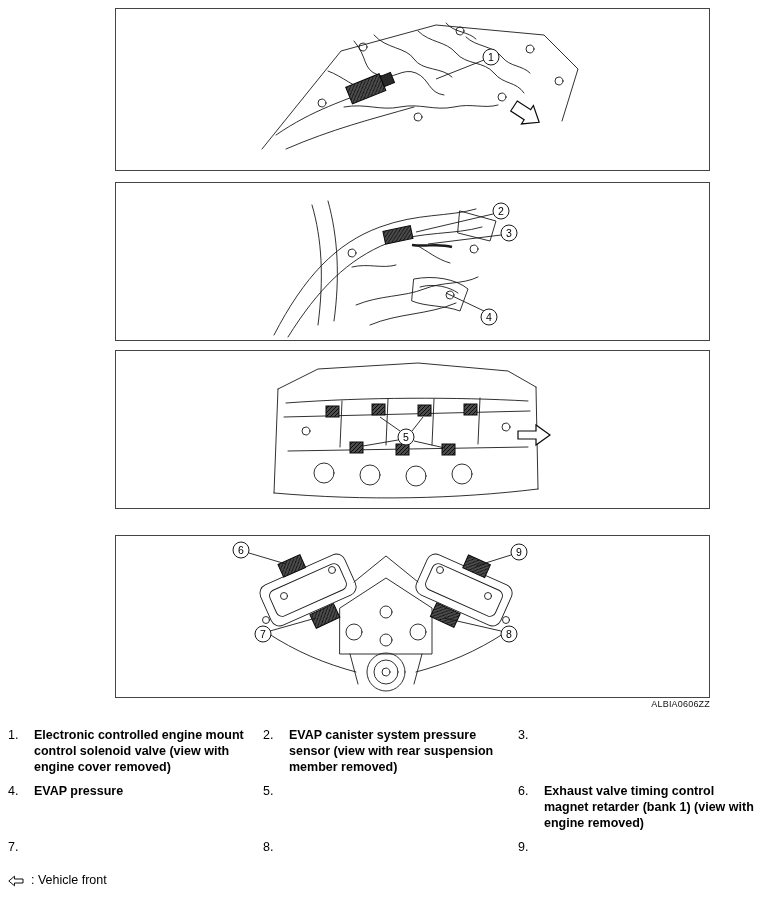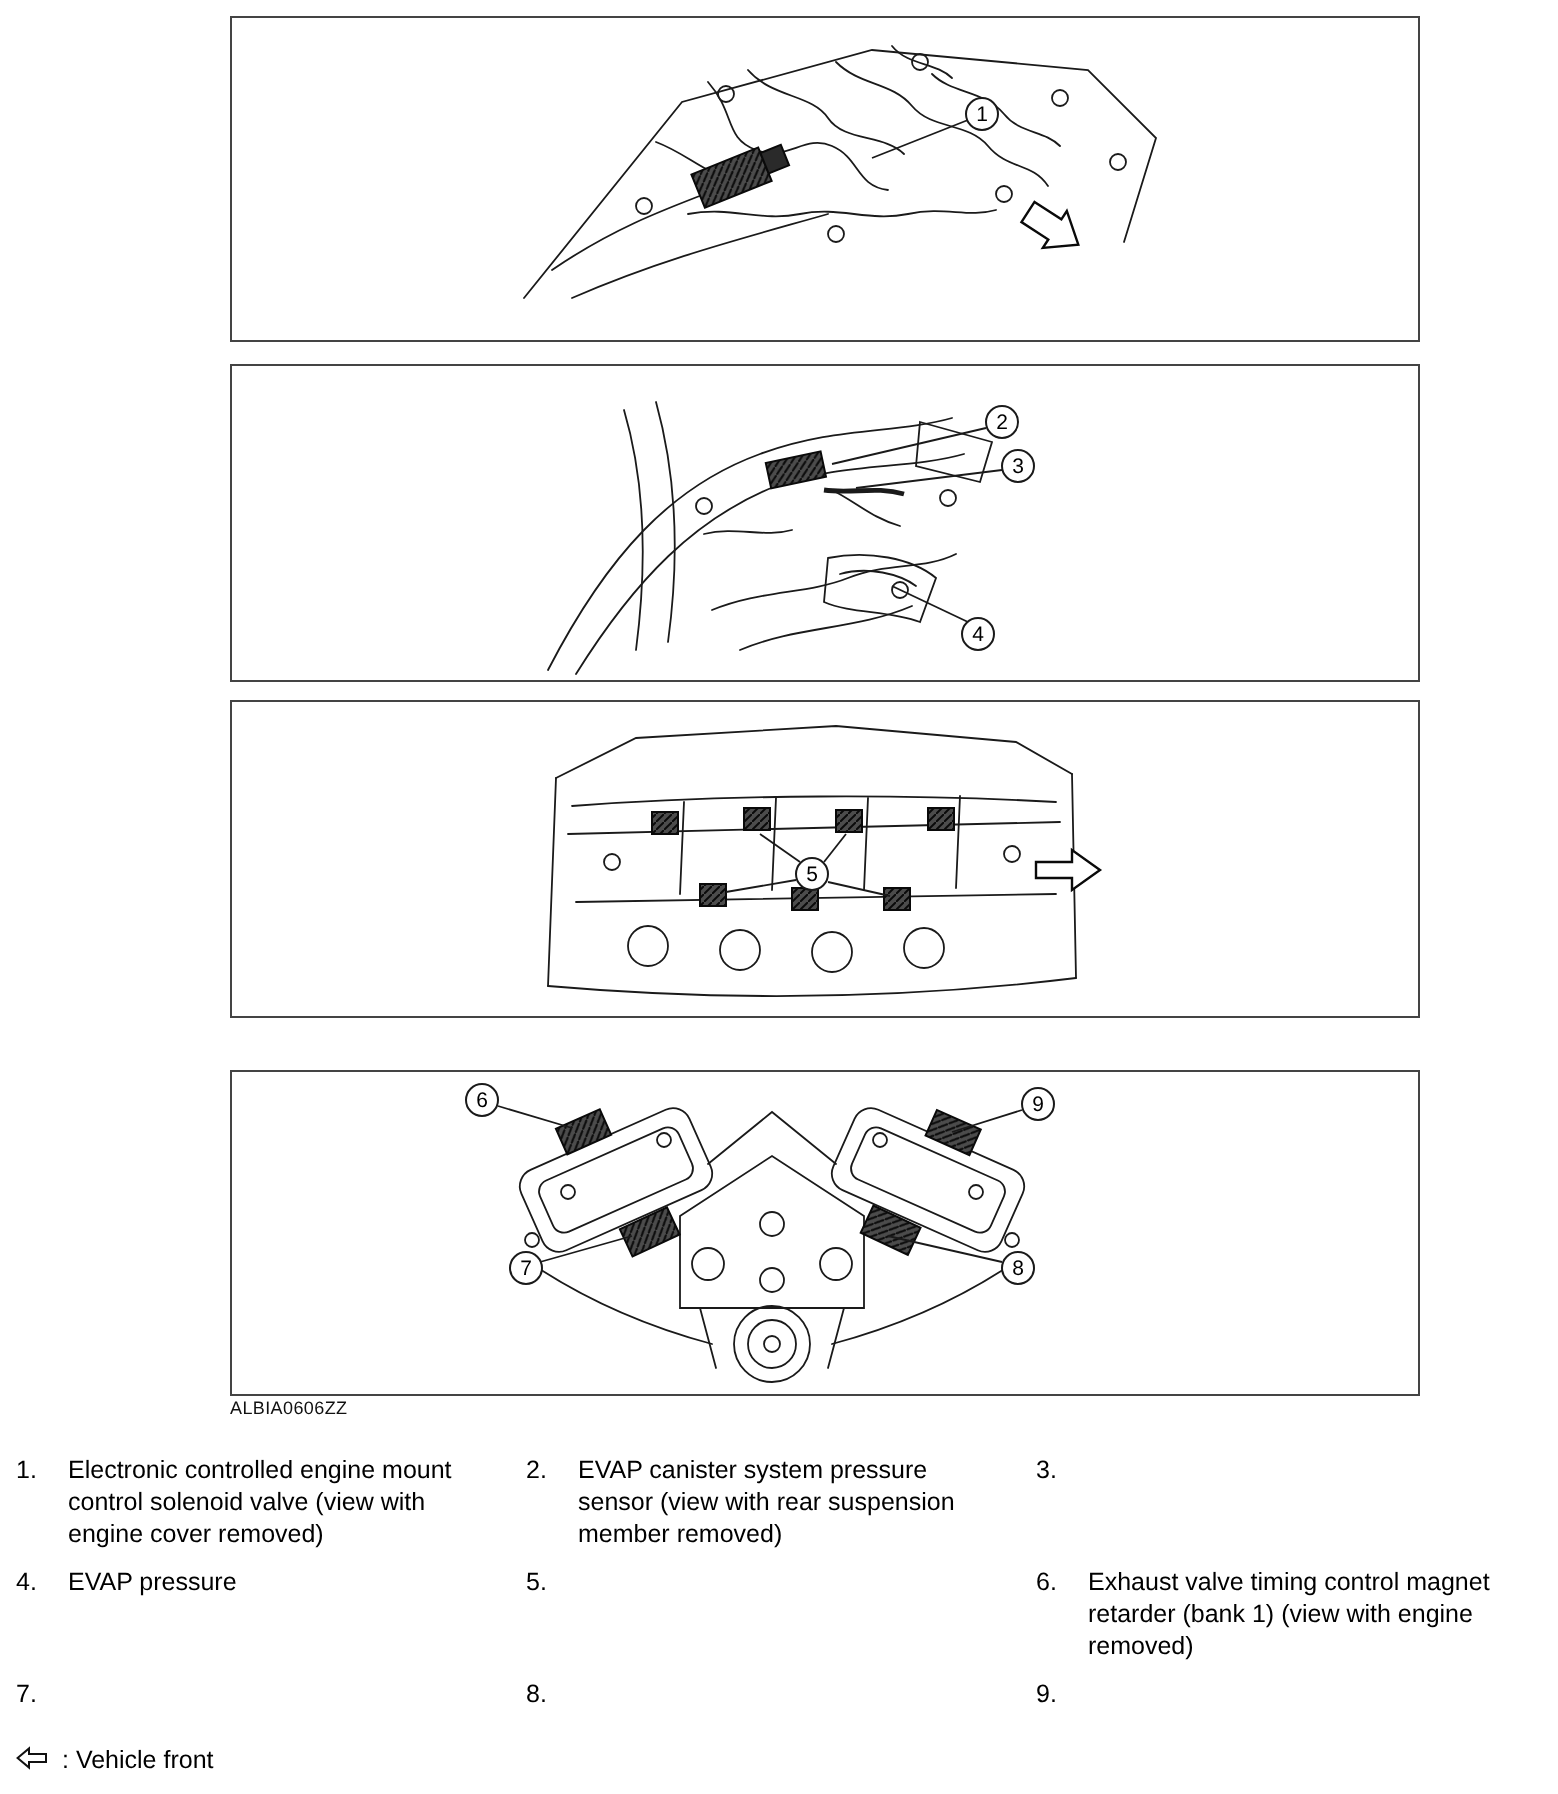--- a/index.html
+++ b/index.html
@@ -16,33 +16,33 @@
   #panel1 { top:8px;   height:163px; }
   #panel2 { top:182px; height:159px; }
   #panel3 { top:350px; height:159px; }
   #panel4 { top:535px; height:163px; }
   .panel svg { display:block; width:100%; height:100%; }
   text {
     font-family:"Liberation Sans", sans-serif;
   }
   .figure-code {
     position:absolute; top:699px; left:115px; width:595px;
-    font-size:9px; letter-spacing:0.2px; color:#111;
+    text-align:right; font-size:9px; letter-spacing:0.2px; color:#111;
   }
   .legend {
     position:absolute; top:727px; left:8px; width:766px;
     display:grid; grid-template-columns:255px 255px 1fr; row-gap:8px;
     font-size:12.5px; line-height:16px;
   }
   .legend-item { display:flex; align-items:flex-start; padding-right:16px; }
   .legend-num  { flex:0 0 26px; width:26px; }
-  .legend-text { flex:1; }
+  .legend-text { flex:1;font-weight:bold; }
   .footer {
     position:absolute; top:873px; left:8px;
-    display:flex; align-items:flex-start; gap:7px; font-size:12.5px;
+    display:flex; align-items:flex-end; gap:7px; font-size:12.5px;
   }
   .footer svg { display:block; }
 </style>
 </head>
 <body>
 
 <div>
 
   <div class="panel" id="panel1">
     <svg viewBox="0 0 593 161">

